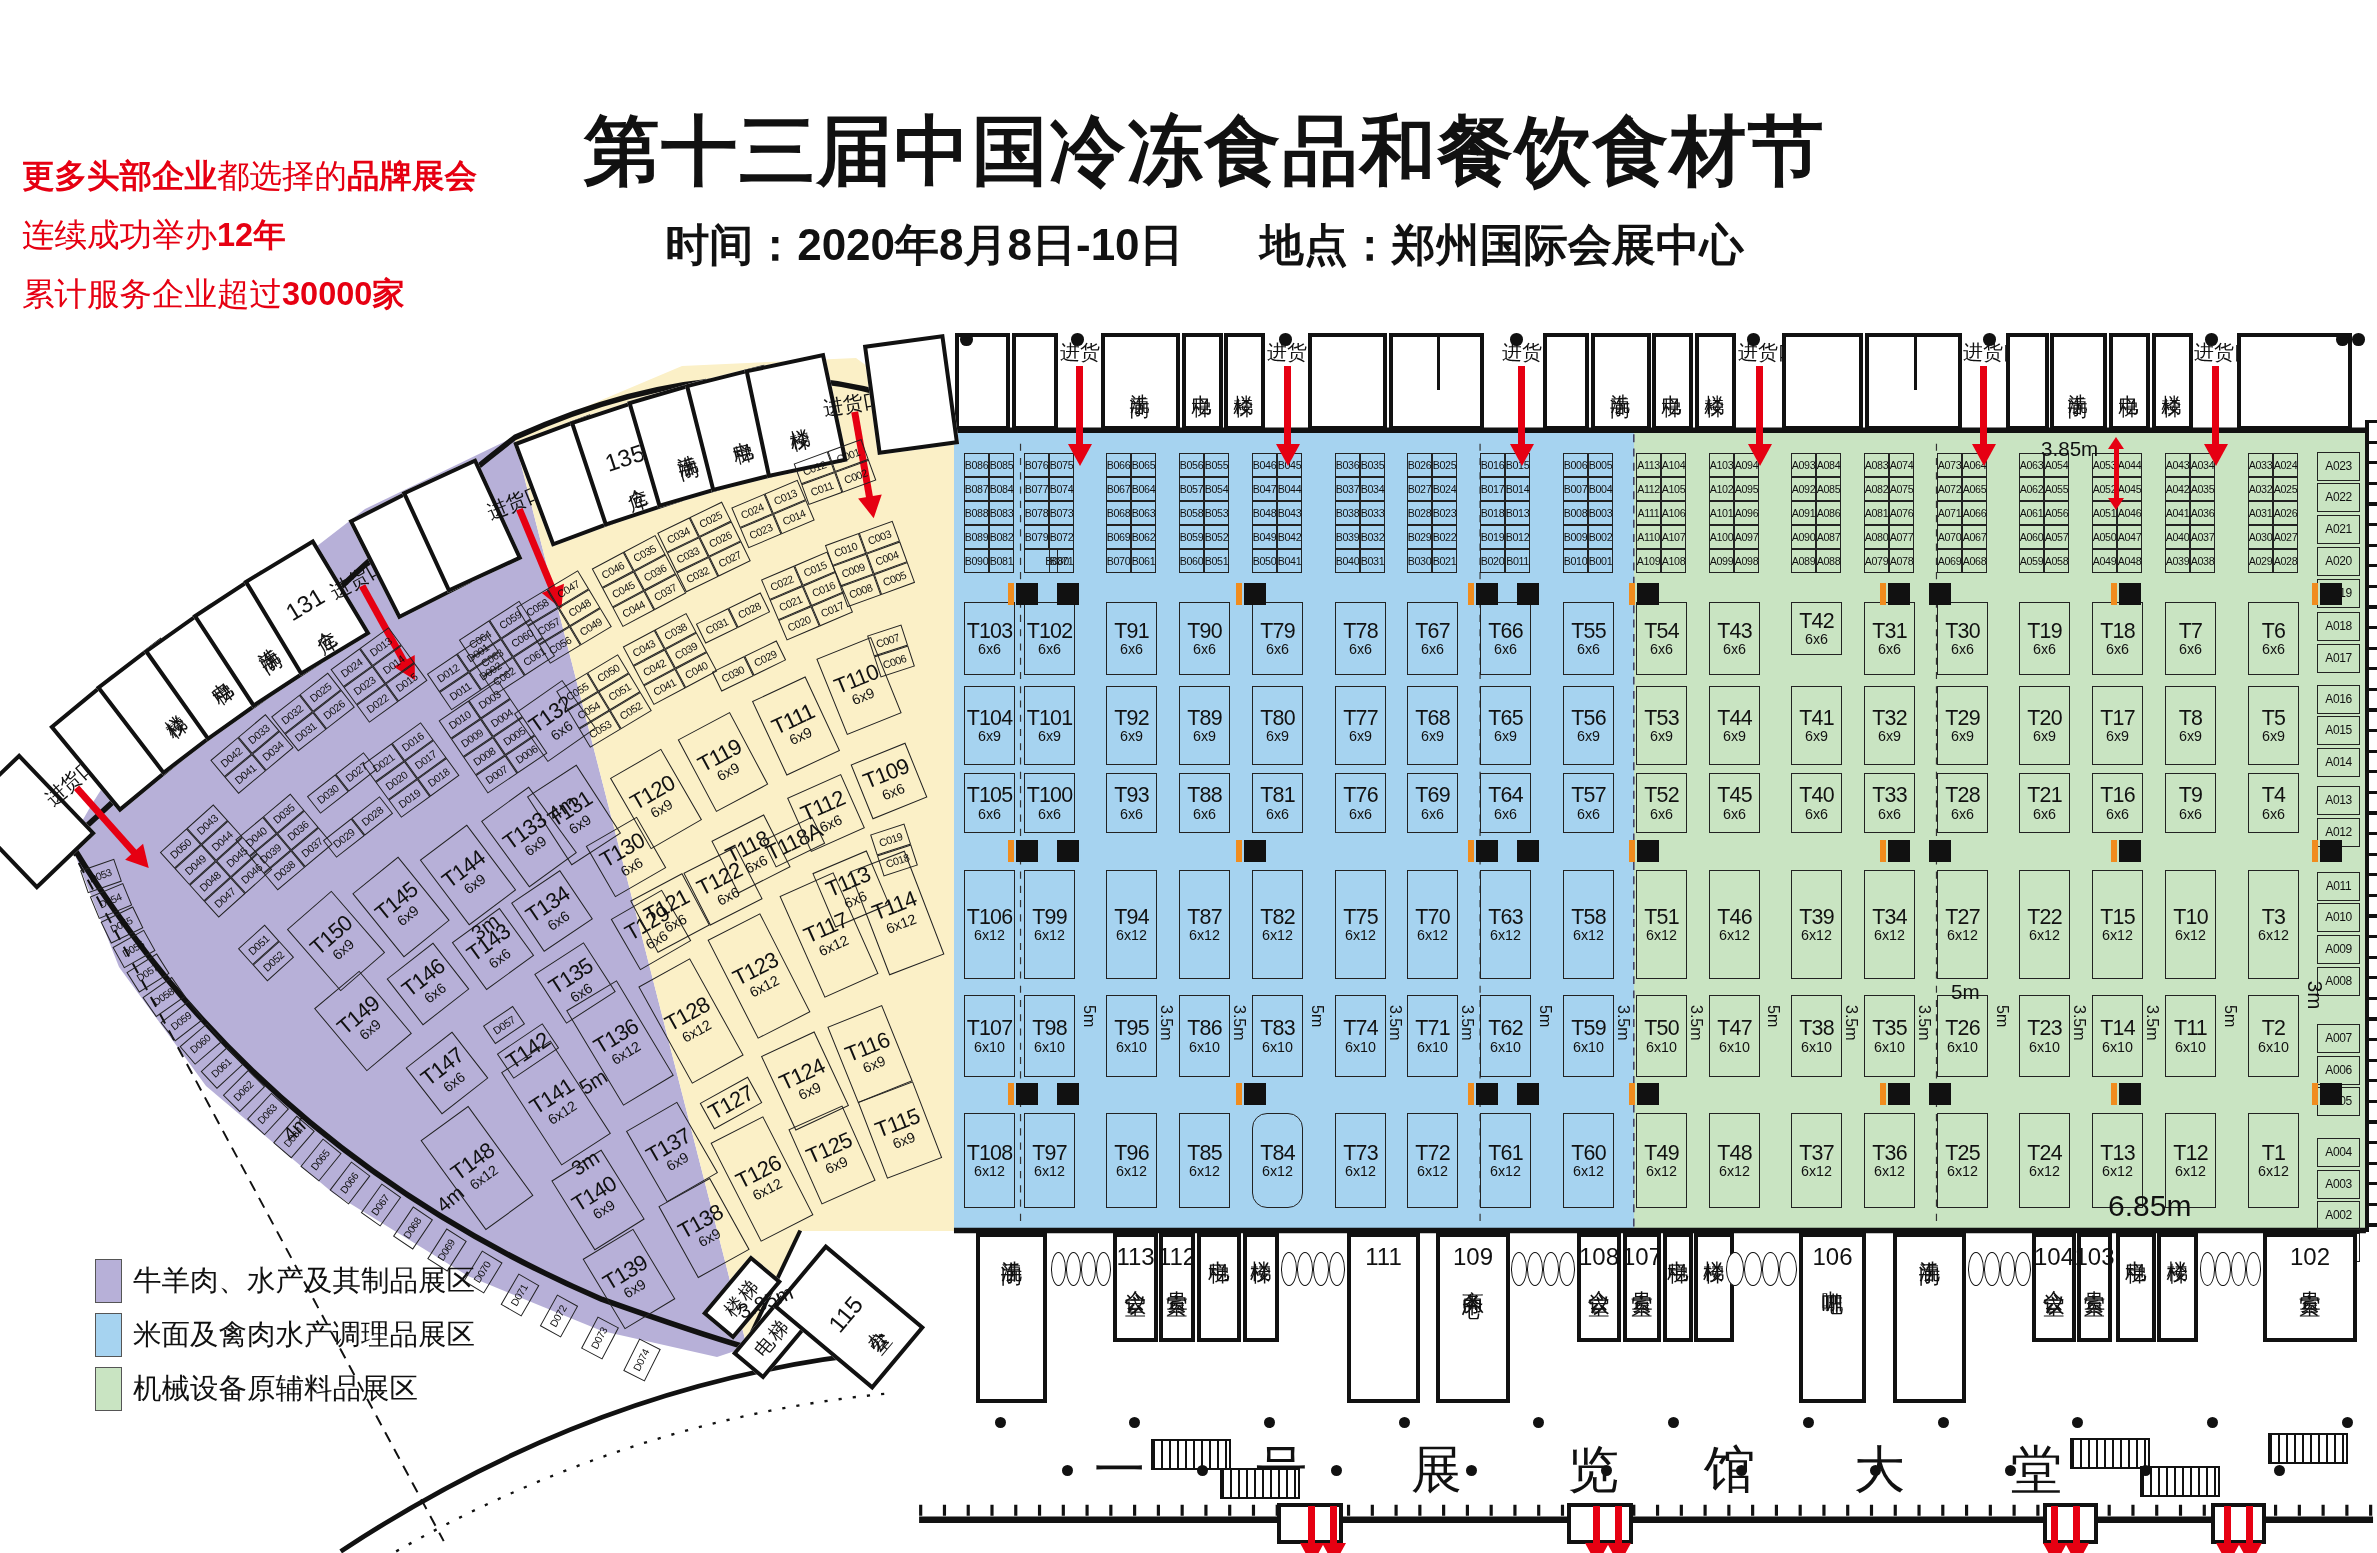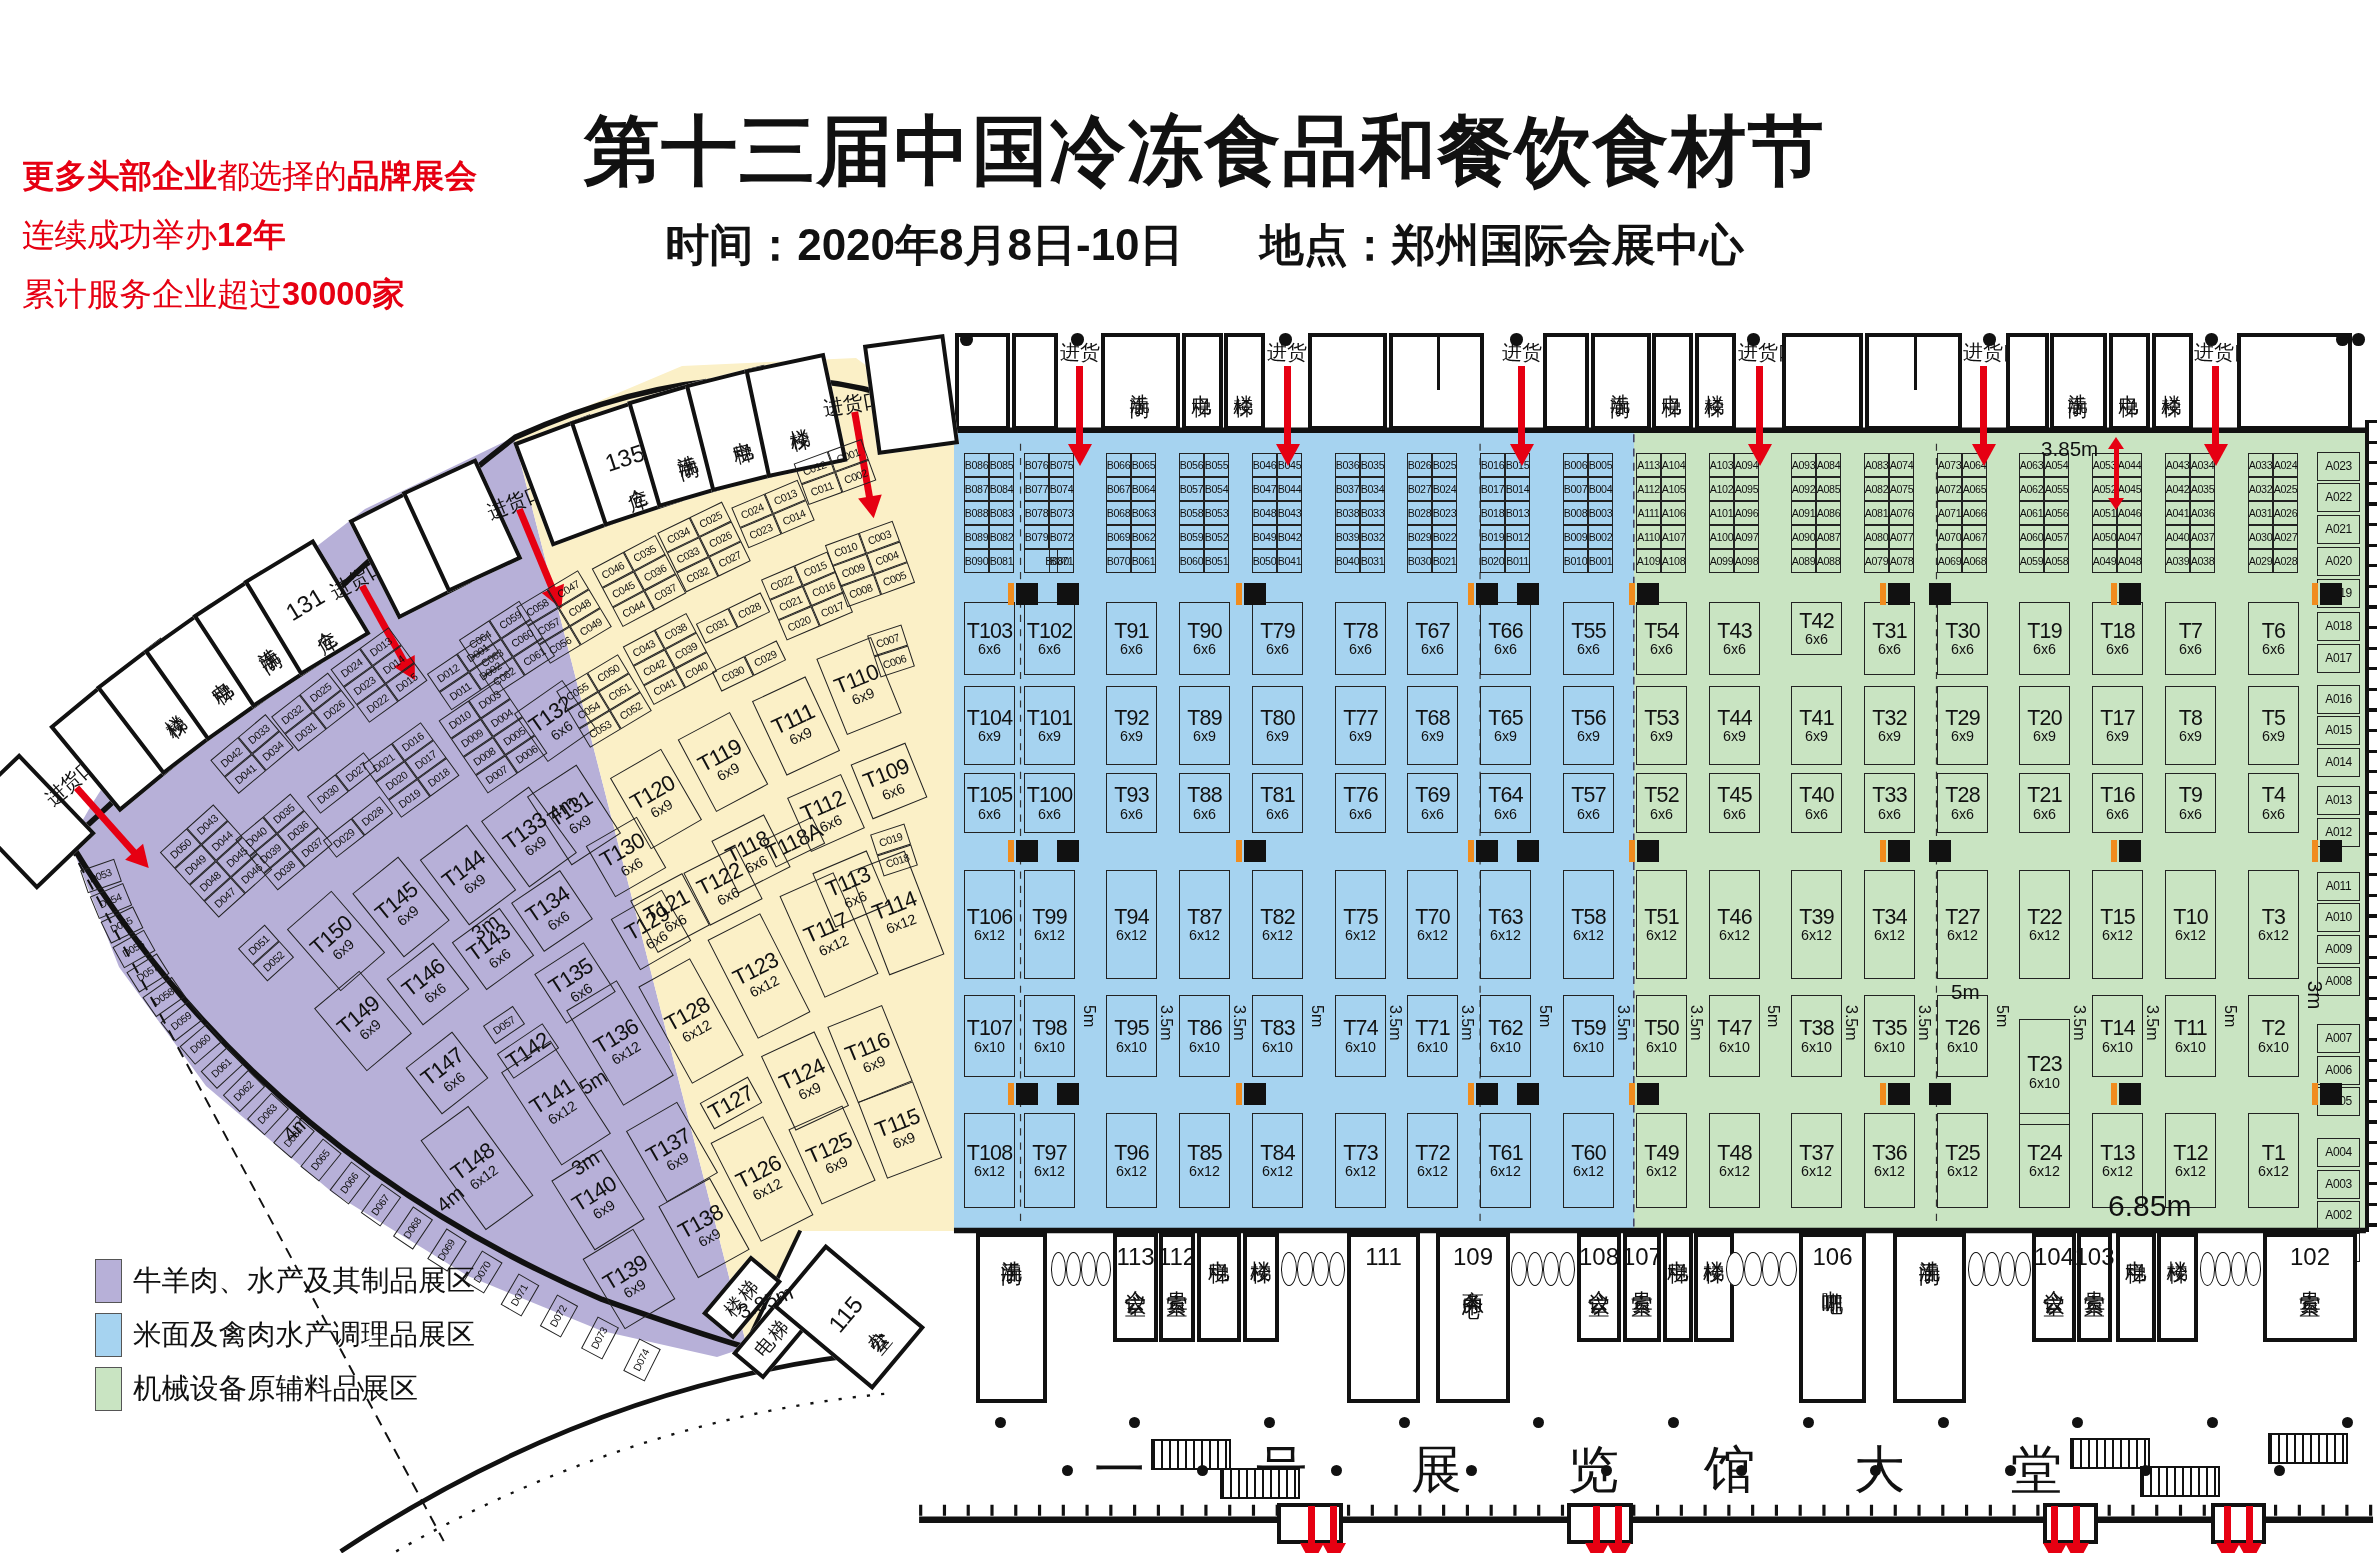--- a/index.html
+++ b/index.html
@@ -185,21 +185,21 @@
         <div class="bsz">6x6</div>
       </div>
       <div class="booth" style="left: 1252px; top: 870px; width: 51px; height: 109px;">
         <div class="bid">T82</div>
         <div class="bsz">6x12</div>
       </div>
       <div class="booth" style="left: 1252px; top: 995px; width: 51px; height: 82px;">
         <div class="bid">T83</div>
         <div class="bsz">6x10</div>
       </div>
-      <div class="booth" style="left: 1252px; top: 1113px; width: 51px; height: 95px;">
+      <div class="booth" style="left: 1252px; top: 1113px; width: 51px; height: 95px; border-radius: 15px;">
         <div class="bid">T84</div>
         <div class="bsz">6x12</div>
       </div>
       <div class="booth" style="left: 1335px; top: 602px; width: 51px; height: 73px;">
         <div class="bid">T78</div>
         <div class="bsz">6x6</div>
       </div>
       <div class="booth" style="left: 1335px; top: 686px; width: 51px; height: 79px;">
         <div class="bid">T77</div>
         <div class="bsz">6x9</div>
@@ -421,21 +421,21 @@
         <div class="bsz">6x9</div>
       </div>
       <div class="booth" style="left: 2019px; top: 773px; width: 51px; height: 60px;">
         <div class="bid">T21</div>
         <div class="bsz">6x6</div>
       </div>
       <div class="booth" style="left: 2019px; top: 870px; width: 51px; height: 109px;">
         <div class="bid">T22</div>
         <div class="bsz">6x12</div>
       </div>
-      <div class="booth" style="left: 2019px; top: 995px; width: 51px; height: 106px; margin-top: 24px;">
+      <div class="booth" style="left: 2019px; top: 995px; width: 51px; height: 82px;">
         <div class="bid">T23</div>
         <div class="bsz">6x10</div>
       </div>
       <div class="booth" style="left: 2019px; top: 1113px; width: 51px; height: 95px;">
         <div class="bid">T24</div>
         <div class="bsz">6x12</div>
       </div>
       <div class="booth" style="left: 2092px; top: 602px; width: 51px; height: 73px;">
         <div class="bid">T18</div>
         <div class="bsz">6x6</div>

